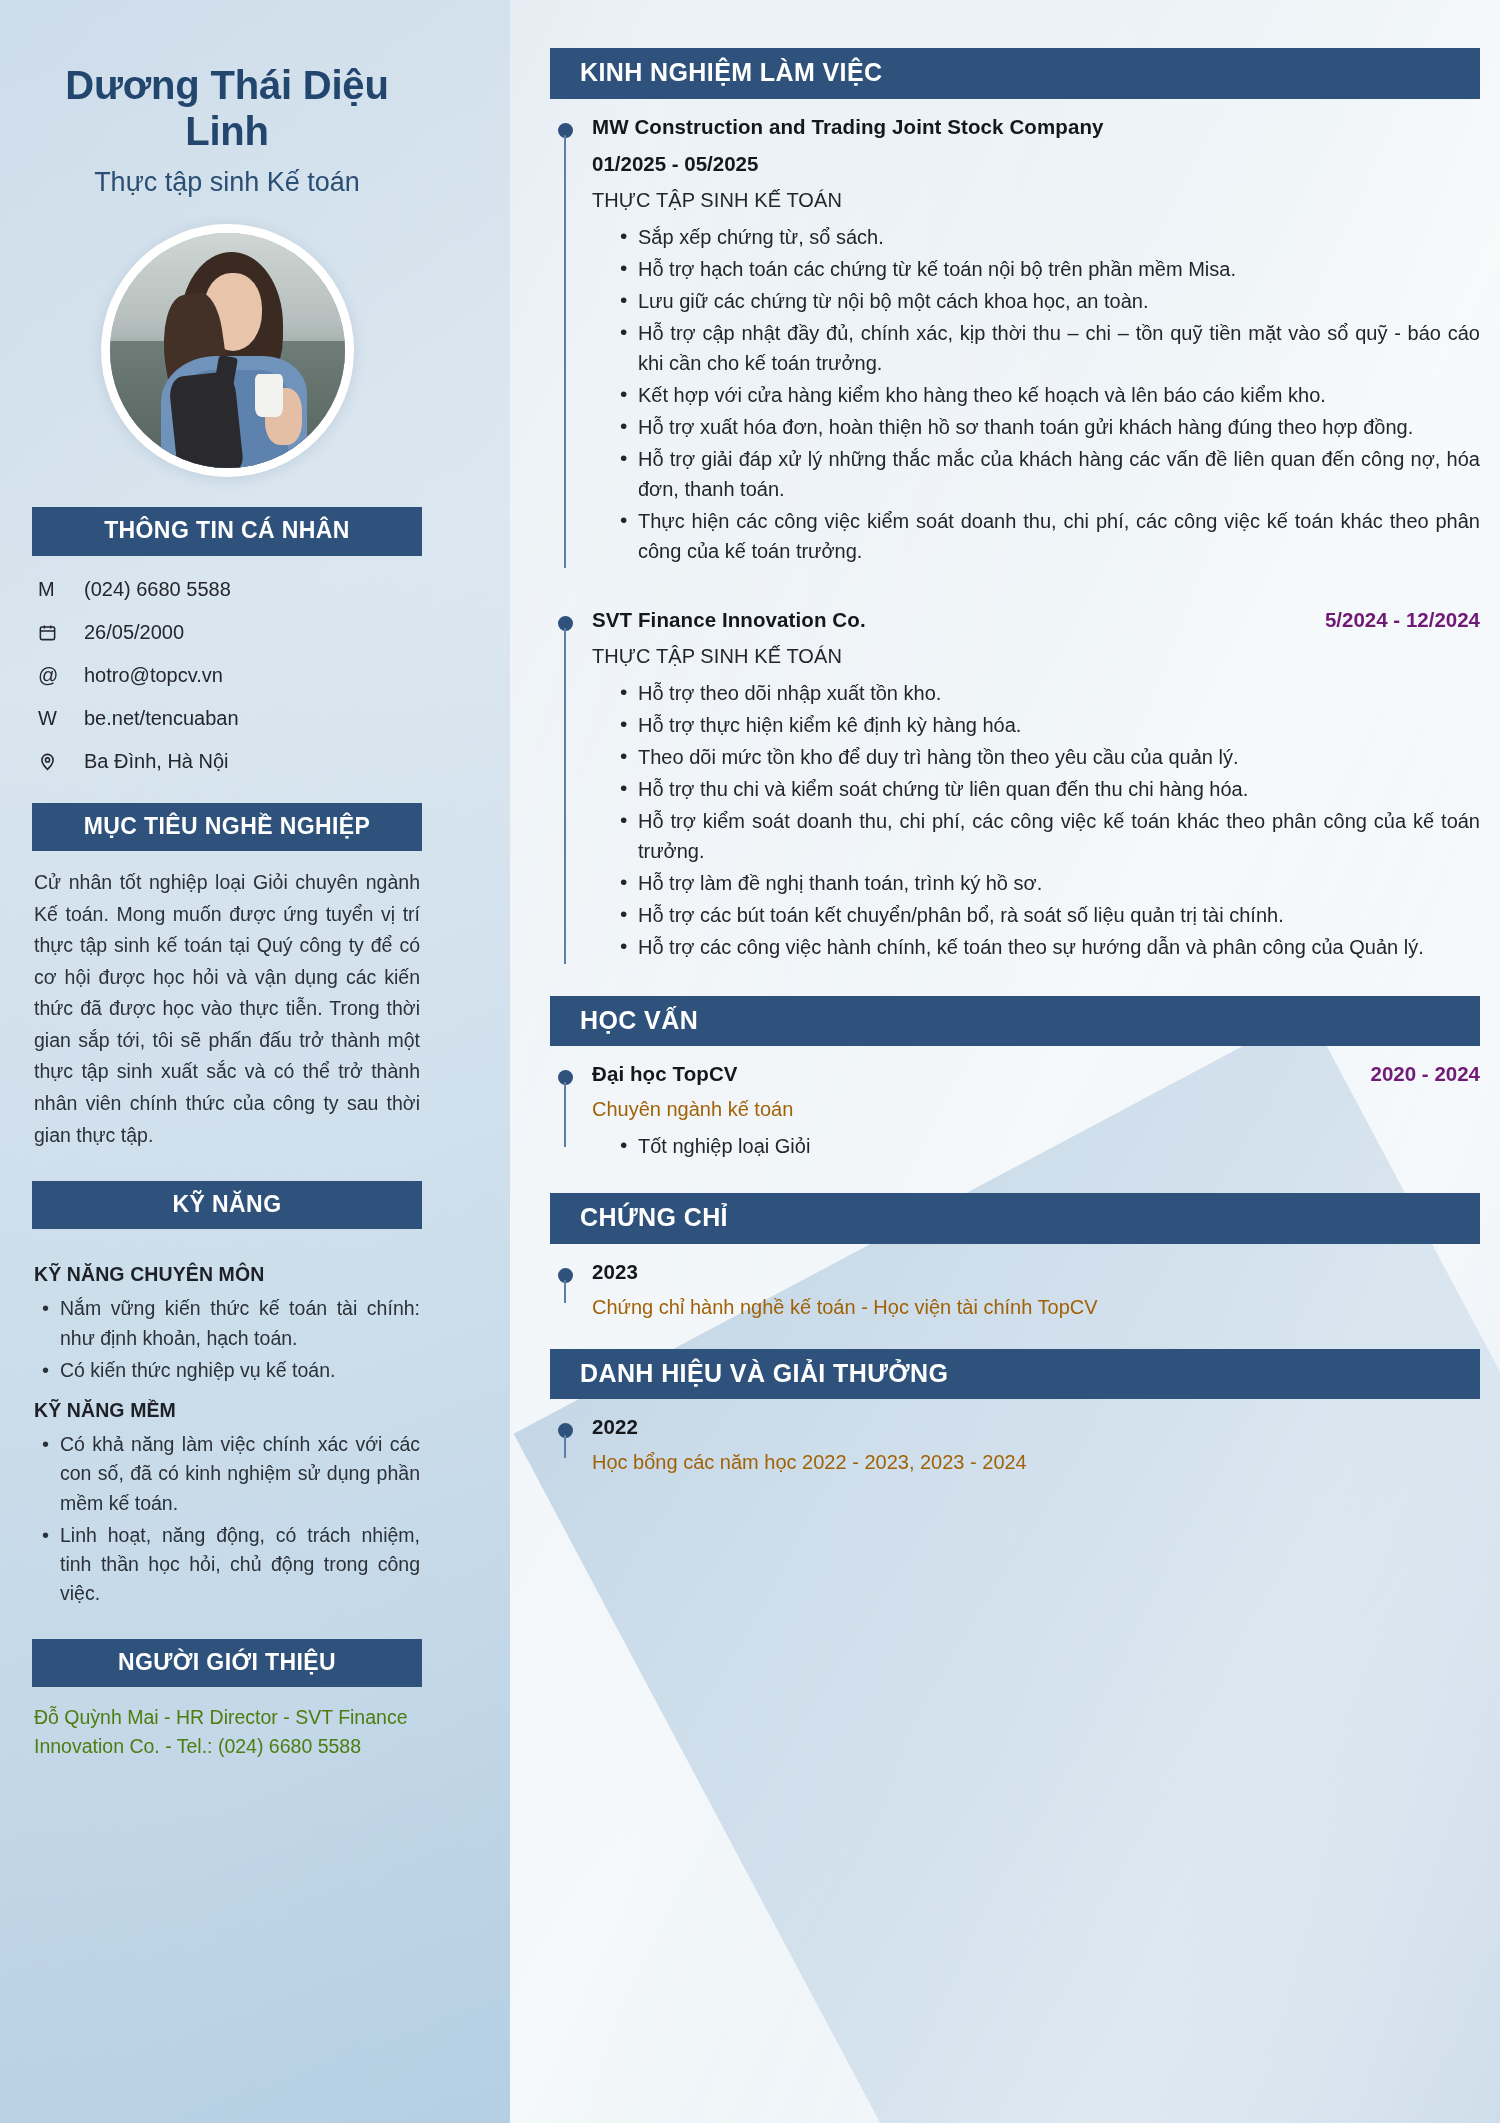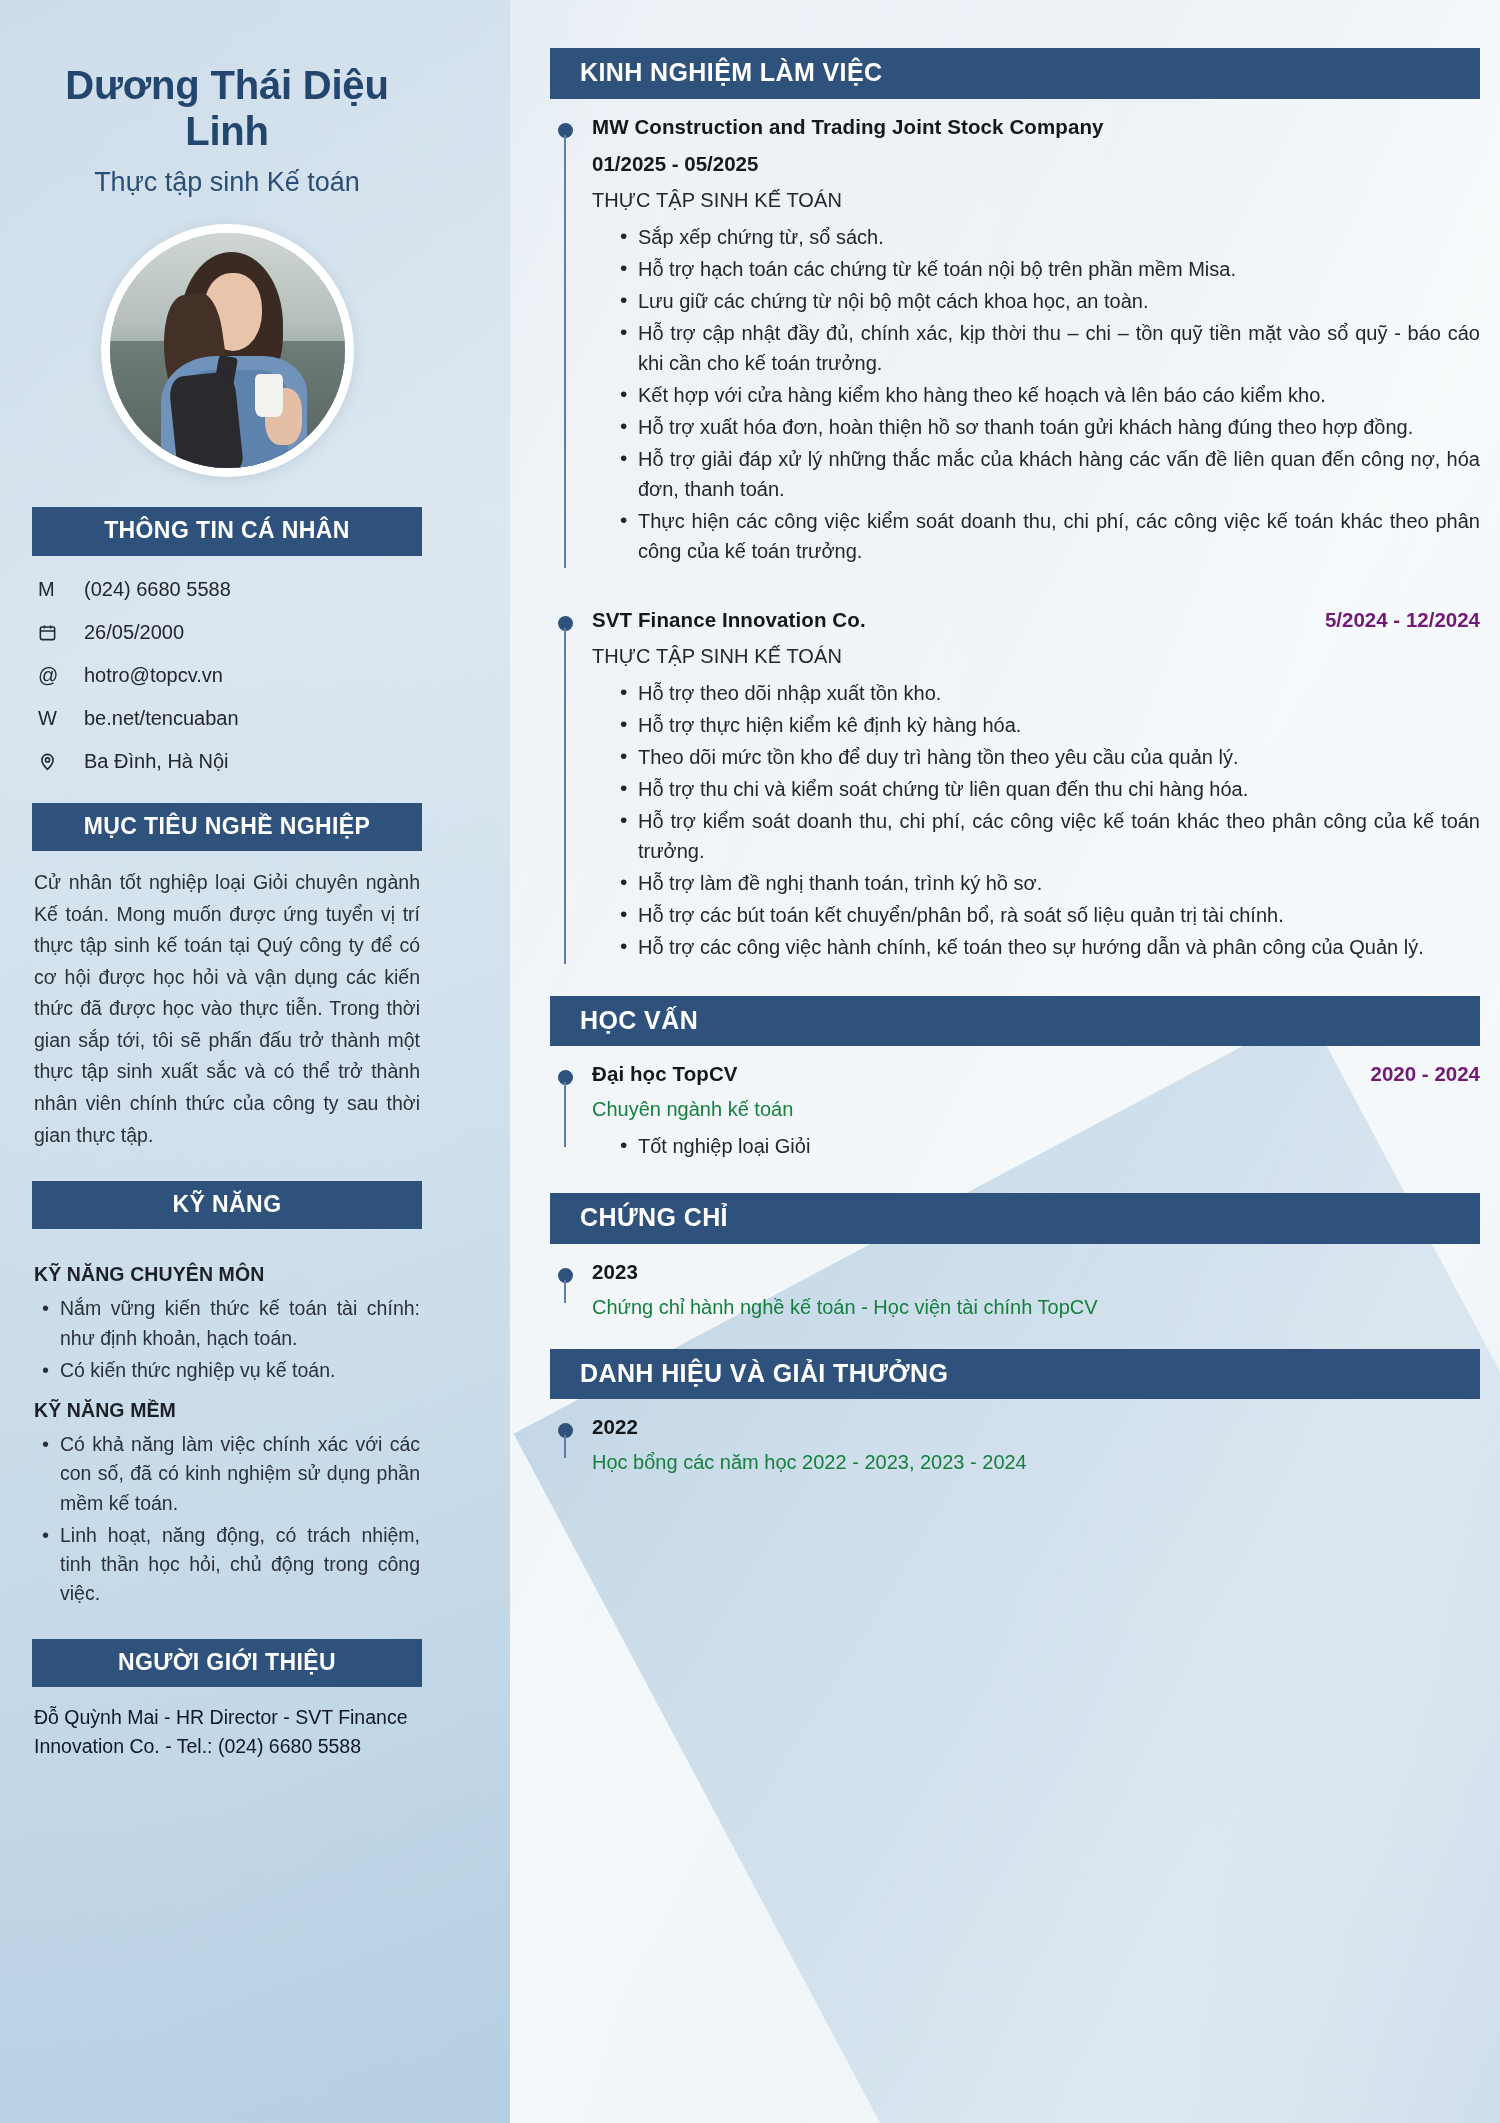--- a/index.html
+++ b/index.html
@@ -188,21 +188,21 @@
     position: absolute;
     left: 4px; top: -1px;
     color: #2b3138;
     font-size: 20px;
   }
 
   
   .referee {
     font-size: 19.5px;
     line-height: 1.5;
-    color: #0f172a;
+    color: #4d7c0f;
     padding: 16px 2px 0;
   }
 
   
   .tl { position: relative; padding: 16px 0 0 0; }
   .tl-item {
     position: relative;
     padding-left: 42px;
     padding-bottom: 6px;
   }
@@ -244,21 +244,21 @@
     margin-top: 13px;
   }
   .tl-pos {
     font-size: 20px;
     color: #22262c;
     margin-top: 13px;
     letter-spacing: .1px;
   }
   .tl-sub {
     font-size: 20px;
-    color: #15803d;
+    color: #a16207;
     margin-top: 12px;
   }
   ul.tl-bullets {
     list-style: none;
     margin-top: 10px;
     padding-left: 26px;
   }
   ul.tl-bullets li {
     position: relative;
     padding-left: 20px;

